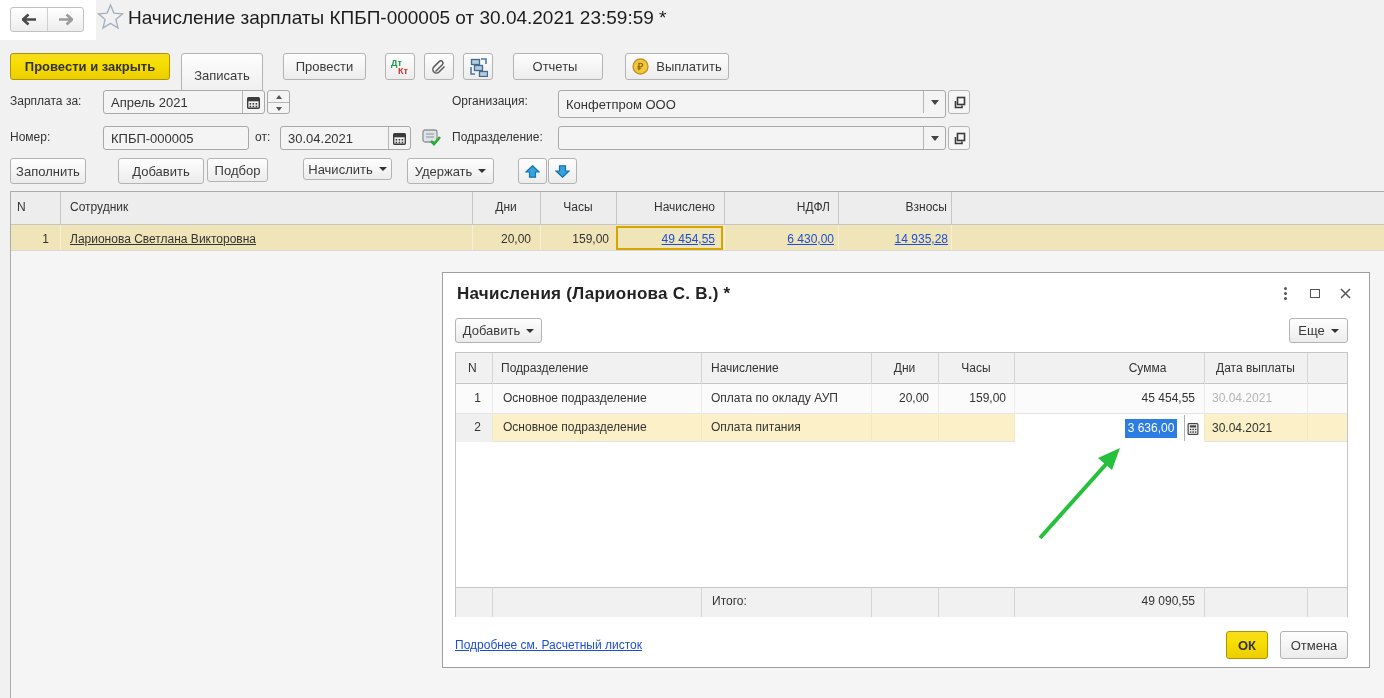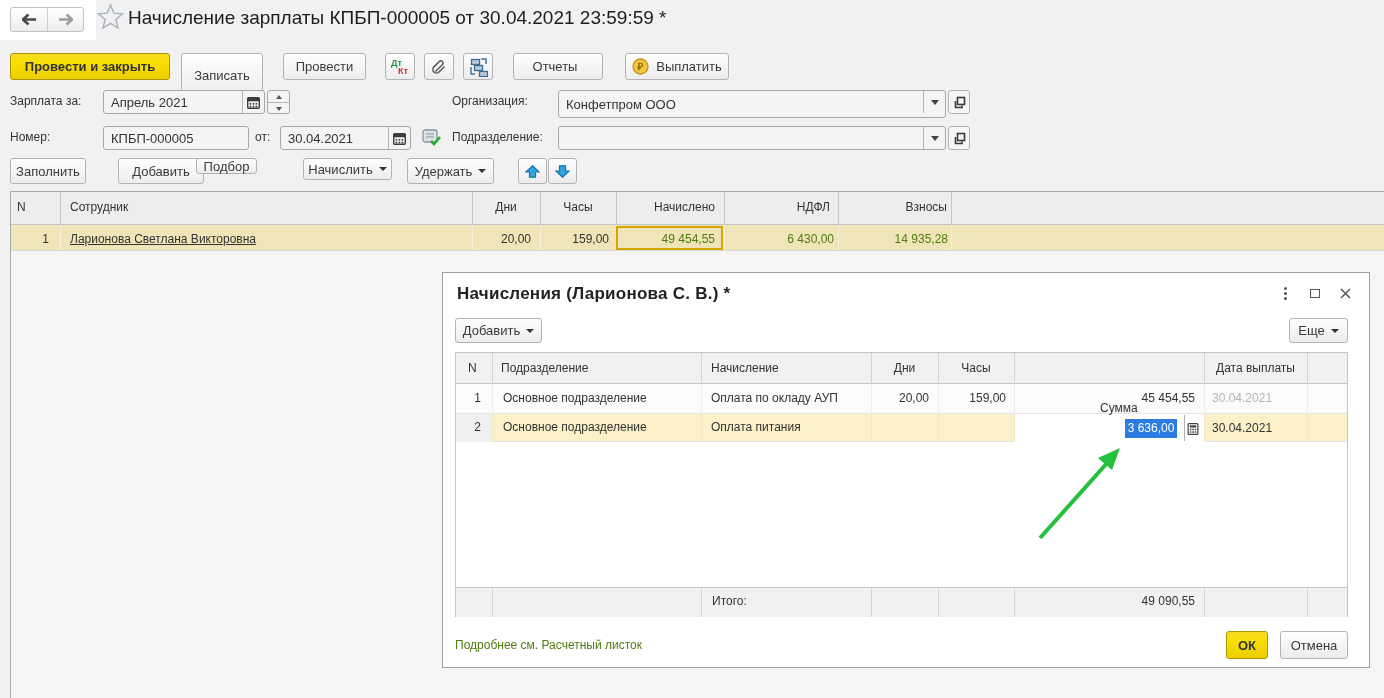--- a/index.html
+++ b/index.html
@@ -3,21 +3,21 @@
 <style>
 *{margin:0;padding:0;box-sizing:border-box;}
 html,body{width:1384px;height:698px;overflow:hidden;}
 body{position:relative;font-family:"Liberation Sans",sans-serif;background:#f1f1f1;color:#333;font-size:13px;}
 .abs{position:absolute;}
 .btn{position:absolute;border:1px solid #b3b3b3;border-radius:3px;background:linear-gradient(#fefefe,#ececec);color:#3a3a3a;font-size:13px;display:flex;align-items:center;justify-content:center;white-space:nowrap;}
 .ybtn{position:absolute;border:1px solid #ad9500;border-radius:3px;background:linear-gradient(#f5dc26 0%,#f8df00 35%,#ecce00 100%);color:#333;font-weight:bold;font-size:13px;display:flex;align-items:center;justify-content:center;white-space:nowrap;}
 .inp{position:absolute;border:1px solid #a8a8a8;border-radius:3px;background:#f4f4f4;color:#333;font-size:13px;display:flex;align-items:center;}
 .lbl{position:absolute;color:#333;font-size:12px;white-space:nowrap;}
 .caret{display:inline-block;width:0;height:0;border-left:4px solid transparent;border-right:4px solid transparent;border-top:4px solid #333;margin-left:6px;}
-a.lnk{color:#4d7c0f;margin-top:36px;}
+a.lnk{color:#1d4ed8;text-decoration:underline;margin-top:36px;}
 </style></head>
 <body>
 
 <div class="abs" style="left:0;top:0;width:96px;height:40px;background:#fff;"></div>
 <div class="abs" style="left:10px;top:7px;width:74px;height:25px;border:1px solid #c2c2c2;border-radius:3px;background:linear-gradient(#fff,#ededed);"></div>
 <div class="abs" style="left:47px;top:8px;width:1px;height:23px;background:#cfcfcf;"></div>
 <svg class="abs" style="left:14px;top:13px;" width="23" height="13">
     <path d="M8 6.5 H22 M9 6.5 L14.5 1.5 M9 6.5 L14.5 11.5" stroke="#4a4a4a" stroke-width="2.6" fill="none"></path>
   </svg>
 <svg class="abs" style="left:58px;top:13px;" width="23" height="13">
@@ -138,21 +138,21 @@
 </div>
 <div class="btn" style="left:948px;top:126px;width:22px;height:24px;background:#f6f6f6;">
 <svg width="13" height="13" viewBox="0 0 13 13">
       <rect x="4.5" y="1.5" width="7" height="7" fill="none" stroke="#3a3a3a" stroke-width="1.6"></rect>
       <path d="M2.5 5 v6.5 h6.5 v-2" fill="none" stroke="#3a3a3a" stroke-width="1.6"></path>
     </svg>
 </div>
 
 <div class="btn" style="left:10px;top:158px;width:76px;height:26px;">Заполнить</div>
 <div class="btn" style="left:118px;top:158px;width:86px;height:26px;">Добавить</div>
-<div class="btn" style="left:196px;top:158px;width:61px;height:16px;">Подбор</div>
+<div class="btn" style="left:207px;top:158px;width:61px;height:24px;">Подбор</div>
 <div class="btn" style="left:303px;top:158px;width:89px;height:22px;">Начислить<span class="caret"></span></div>
 <div class="btn" style="left:407px;top:158px;width:87px;height:26px;">Удержать<span class="caret"></span></div>
 <div class="btn" style="left:518px;top:158px;width:29px;height:26px;">
     <svg width="15" height="13" viewBox="0 0 15 13">
       <path d="M7.5 0.8 L14 7 H10.5 V12.2 H4.5 V7 H1 Z" fill="#35a3dc" stroke="#1874aa" stroke-width="1.2"></path>
     </svg>
   </div>
 <div class="btn" style="left:548px;top:158px;width:29px;height:26px;">
     <svg width="15" height="13" viewBox="0 0 15 13">
       <path d="M7.5 12.2 L14 6 H10.5 V0.8 H4.5 V6 H1 Z" fill="#35a3dc" stroke="#1874aa" stroke-width="1.2"></path>
@@ -213,21 +213,21 @@
 <div class="abs" style="left:456px;top:414px;width:891px;height:28px;background:#fbf0c8;border-bottom:1px solid #e4e4e4;"></div>
 <div class="abs" style="left:456px;top:414px;width:36px;height:28px;background:#f0f0f0;"></div>
 <div class="abs" style="left:1014px;top:414px;width:190px;height:28px;background:#fff;"></div>
 <div class="abs" style="left:456px;top:587px;width:891px;height:30px;background:#f1f1f1;border-top:1px solid #c6c6c6;"></div>
 
 <div class="lbl" style="left:468px;top:361px;">N</div>
 <div class="lbl" style="left:501px;top:361px;">Подразделение</div>
 <div class="lbl" style="left:711px;top:361px;">Начисление</div>
 <div class="lbl" style="left:871px;top:361px;width:67px;text-align:center;">Дни</div>
 <div class="lbl" style="left:938px;top:361px;width:76px;text-align:center;">Часы</div>
-<div class="lbl" style="left:1100px;top:361px;width:95px;text-align:left;margin-top:40px;">Сумма</div>
+<div class="lbl" style="left:1100px;top:361px;width:95px;text-align:center;">Сумма</div>
 <div class="lbl" style="left:1204px;top:361px;width:103px;text-align:center;">Дата выплаты</div>
 
 <div class="lbl" style="left:455px;top:391px;width:26px;text-align:right;">1</div>
 <div class="lbl" style="left:503px;top:391px;">Основное подразделение</div>
 <div class="lbl" style="left:711px;top:391px;">Оплата по окладу АУП</div>
 <div class="lbl" style="left:860px;top:391px;width:69px;text-align:right;">20,00</div>
 <div class="lbl" style="left:940px;top:391px;width:66px;text-align:right;">159,00</div>
 <div class="lbl" style="left:1100px;top:391px;width:95px;text-align:right;">45 454,55</div>
 <div class="lbl" style="left:1212px;top:391px;color:#b5b5b5;">30.04.2021</div>
 

